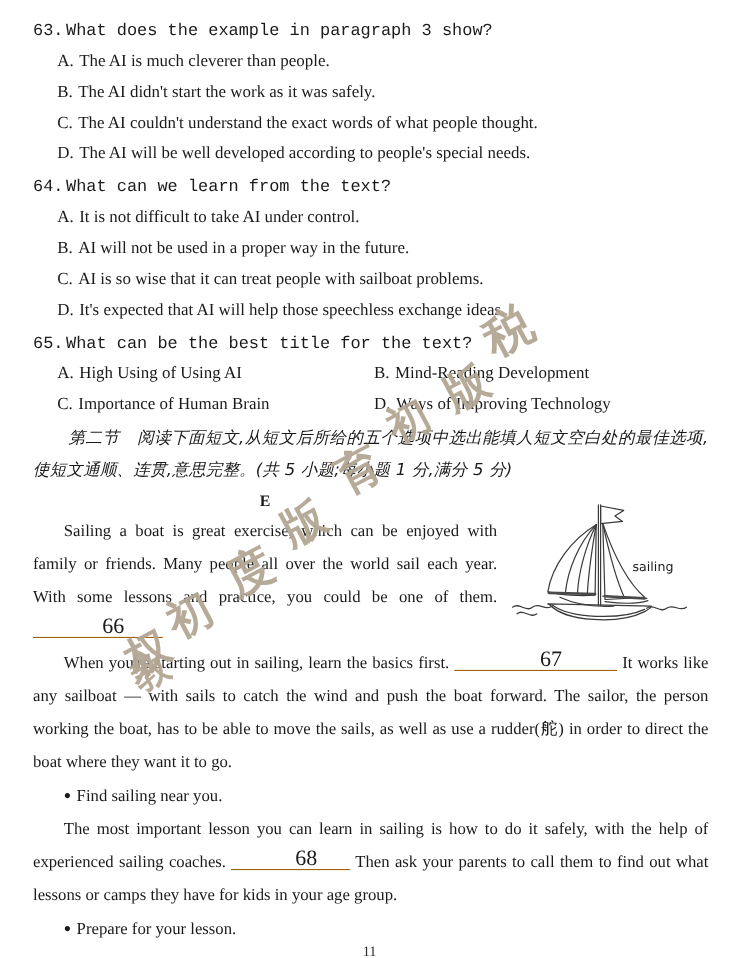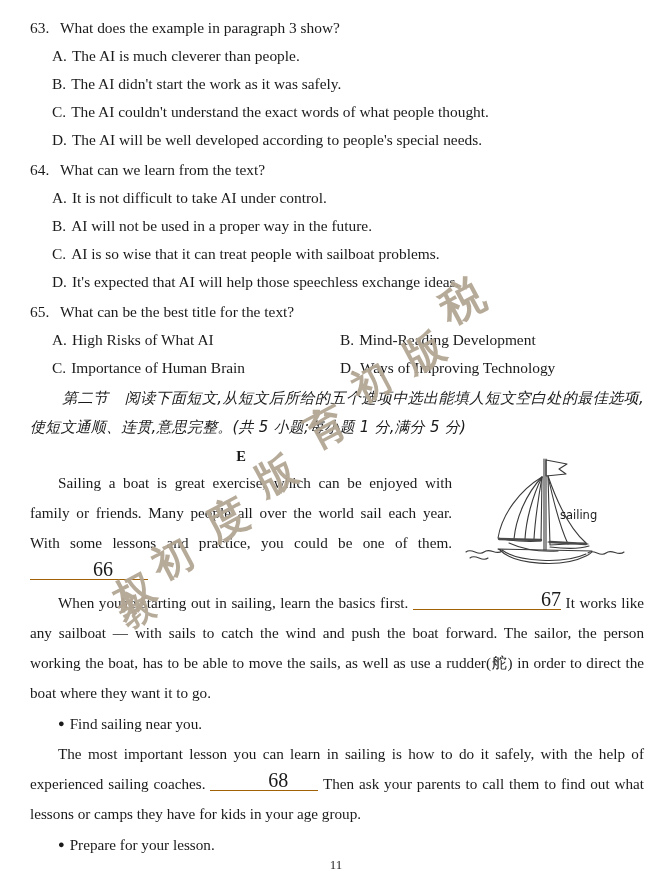--- a/index.html
+++ b/index.html
@@ -42,20 +42,21 @@
     z-index: 2;
     padding: 14px 28px 0 30px;
   }
 
   .q-block { margin-bottom: 2px; }
 
   .q-stem {
     font-size: 15.4px;
     line-height: 28px;
     white-space: nowrap;
+    font-family: Liberation Mono, monospace;
   }
   .q-num {
     display: inline-block;
     width: 30px;
   }
 
   .opt-list { margin: 0; }
   .opt {
     font-size: 15.4px;
     line-height: 28px;
@@ -125,29 +126,29 @@
   .blank {
     display: inline-block;
     border-bottom: 1px solid #a16207;
     text-align: center;
     vertical-align: 2px;
     line-height: 18px;
     height: 19px;
     font-size: 20px;
   }
   .blank-66 { width: 118px; }
-  .blank-67 { width: 148px; text-align: right; }
+  .blank-67 { width: 148px; }
   .blank-68 { width: 108px; }
 
   .lbl-sailing {
     position: absolute;
     font-family: "DejaVu Sans", "Liberation Sans", sans-serif;
     font-size: 11.5px;
     color: #1a1a1a;
-    left: 98px;
+    left: 113px;
     top: 62px;
   }
 
   .page-number {
     position: absolute;
     bottom: -2px;
     left: 0;
     width: 672px;
     text-align: center;
     font-size: 13px;
@@ -196,21 +197,21 @@
         <div class="opt"><span class="opt-letter">D.</span><span>It's expected that AI will help those speechless exchange ideas.</span></div>
       </div>
     </div>
 
     <div class="q-block">
       <div class="q-stem">
         <span class="q-num">65.</span><span>What can be the best title for the text?</span>
       </div>
       <div class="opt-list">
         <div class="opt-row">
-          <div class="opt-col"><span class="opt-letter">A.</span><span>High Risks of What AI</span></div>
+          <div class="opt-col"><span class="opt-letter">A.</span><span>High Using of Using AI</span></div>
           <div class="opt-col"><span class="opt-letter">B.</span><span>Mind-Reading Development</span></div>
         </div>
         <div class="opt-row">
           <div class="opt-col"><span class="opt-letter">C.</span><span>Importance of Human Brain</span></div>
           <div class="opt-col"><span class="opt-letter">D.</span><span>Ways of Improving Technology</span></div>
         </div>
       </div>
     </div>
 
     <div class="cn-section">

